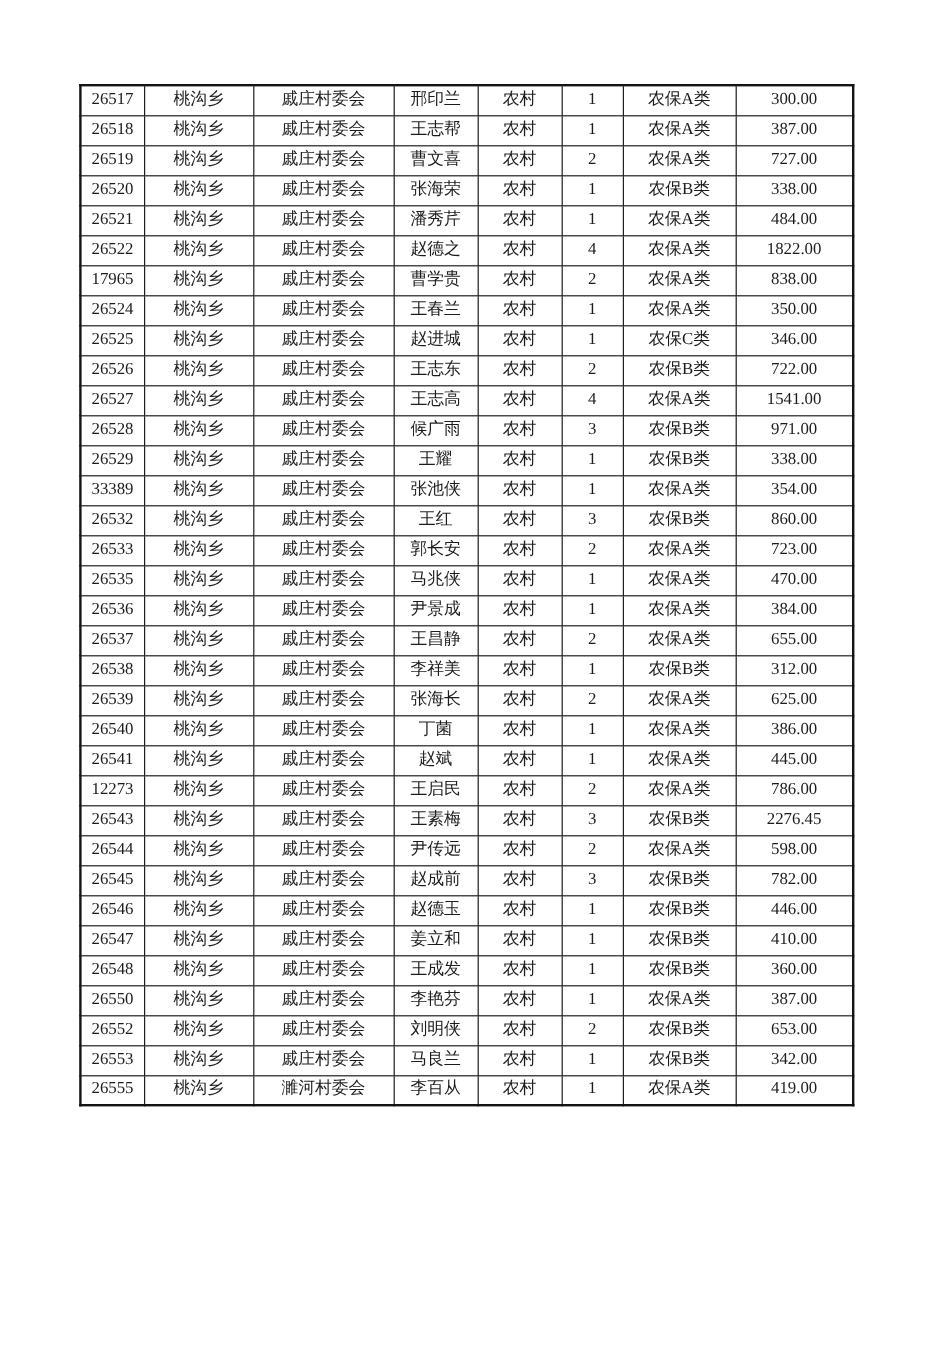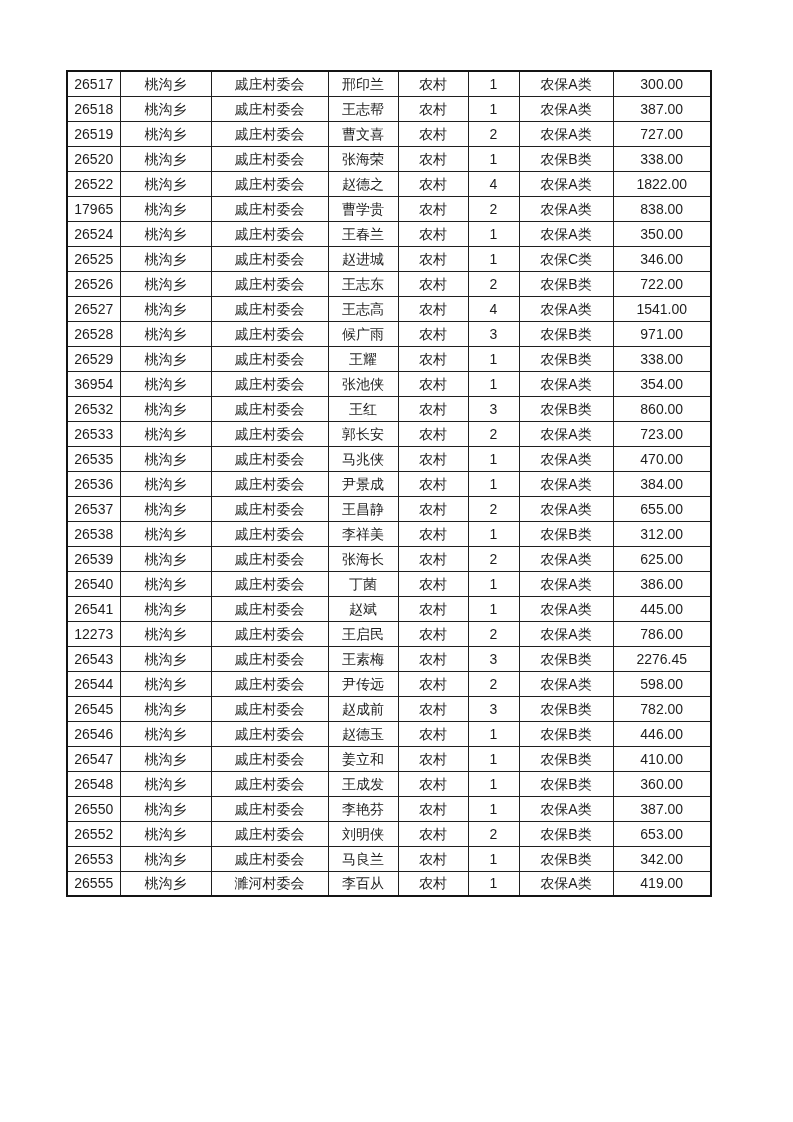--- a/index.html
+++ b/index.html
@@ -6,21 +6,21 @@
   html, body {
     margin: 0;
     padding: 0;
     background: #ffffff;
   }
   .page {
     position: relative;
     width: 793px;
     height: 1122px;
     background: #ffffff;
-    font-family: Liberation Sans, sans-serif;
+    font-family: Liberation Serif, serif;
     overflow: hidden;
   }
   table.grid {
     position: absolute;
     left: 66px;
     top: 70px;
     width: 644px;
     border-collapse: collapse;
     table-layout: fixed;
     border: 2px solid #141414;
@@ -88,20 +88,30 @@
           <td>26520</td>
           <td>桃沟乡</td>
           <td>戚庄村委会</td>
           <td>张海荣</td>
           <td>农村</td>
           <td>1</td>
           <td>农保B类</td>
           <td>338.00</td>
         </tr>
         <tr>
+          <td>26521</td>
+          <td>桃沟乡</td>
+          <td>戚庄村委会</td>
+          <td>潘秀芹</td>
+          <td>农村</td>
+          <td>1</td>
+          <td>农保A类</td>
+          <td>484.00</td>
+        </tr>
+        <tr>
           <td>26522</td>
           <td>桃沟乡</td>
           <td>戚庄村委会</td>
           <td>赵德之</td>
           <td>农村</td>
           <td>4</td>
           <td>农保A类</td>
           <td>1822.00</td>
         </tr>
         <tr>
@@ -168,21 +178,21 @@
           <td>26529</td>
           <td>桃沟乡</td>
           <td>戚庄村委会</td>
           <td>王耀</td>
           <td>农村</td>
           <td>1</td>
           <td>农保B类</td>
           <td>338.00</td>
         </tr>
         <tr>
-          <td>36954</td>
+          <td>33389</td>
           <td>桃沟乡</td>
           <td>戚庄村委会</td>
           <td>张池侠</td>
           <td>农村</td>
           <td>1</td>
           <td>农保A类</td>
           <td>354.00</td>
         </tr>
         <tr>
           <td>26532</td>

